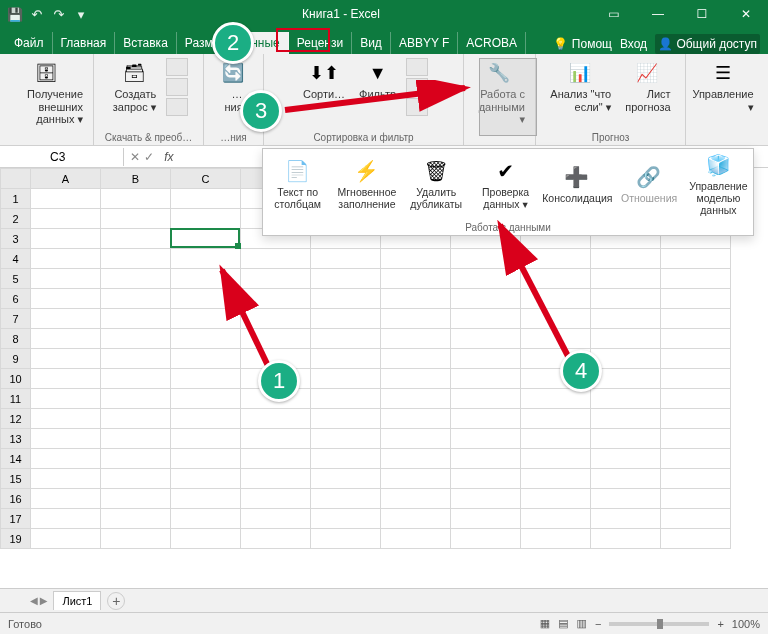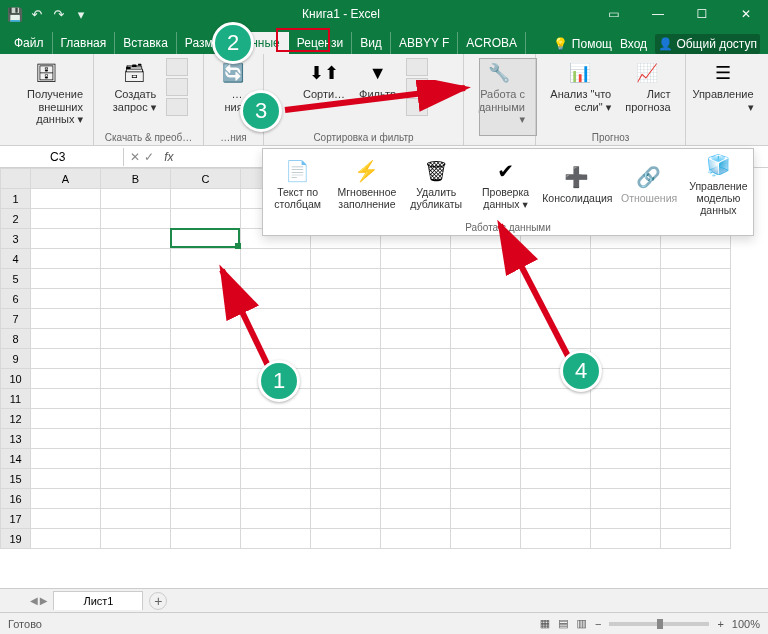--- a/index.html
+++ b/index.html
@@ -54,21 +54,21 @@
 .grid th.rowh { background: #e8e8e8; width: 30px; height: 20px; text-align: center; }
 .grid th.corner { background: #e8e8e8; width: 30px; }
 .grid td { width: 70px; height: 20px; }
 .grid .selcol { background: #d4e8d8; }
 .grid .selrow { background: #d4e8d8; }
 .cellsel { position: absolute; border: 2px solid #1d8a4a; top: 60px; left: 170px; width: 70px; height: 20px; pointer-events: none; }
 .cellsel::after { content: ""; position: absolute; right: -3px; bottom: -3px; width: 6px; height: 6px; background: #1d8a4a; }
 
 .sheet-tabs { height: 24px; background: #f1f1f1; border-top: 1px solid #ccc; display: flex; align-items: center; padding-left: 30px; gap: 6px; }
 .sheet-tabs .navbtns { display: flex; gap: 2px; color: #888; font-size: 10px; }
-.sheet-tab { background: #fff; border: 1px solid #ccc; border-bottom: none; padding: 3px 29px; font-size: 11px; }
+.sheet-tab { background: #fff; border: 1px solid #ccc; border-bottom: none; padding: 3px 8px; font-size: 11px; }
 .addsheet { width: 18px; height: 18px; border: 1px solid #ccc; border-radius: 50%; display: flex; align-items: center; justify-content: center; font-size: 14px; color: #666; }
 
 .statusbar { height: 22px; background: #f1f1f1; border-top: 1px solid #ccc; display: flex; align-items: center; padding: 0 8px; font-size: 11px; color: #555; justify-content: flex-end; }
 .statusbar .right { margin-left: auto; display: flex; align-items: center; gap: 8px; }
 .zoom-slider { width: 100px; height: 4px; background: #ccc; position: relative; }
 .zoom-slider::after { content: ""; position: absolute; left: 48px; top: -3px; width: 6px; height: 10px; background: #888; }
 
 svg.arrow-svg { position: absolute; z-index: 40; pointer-events: none; }
 </style>
 </head>

